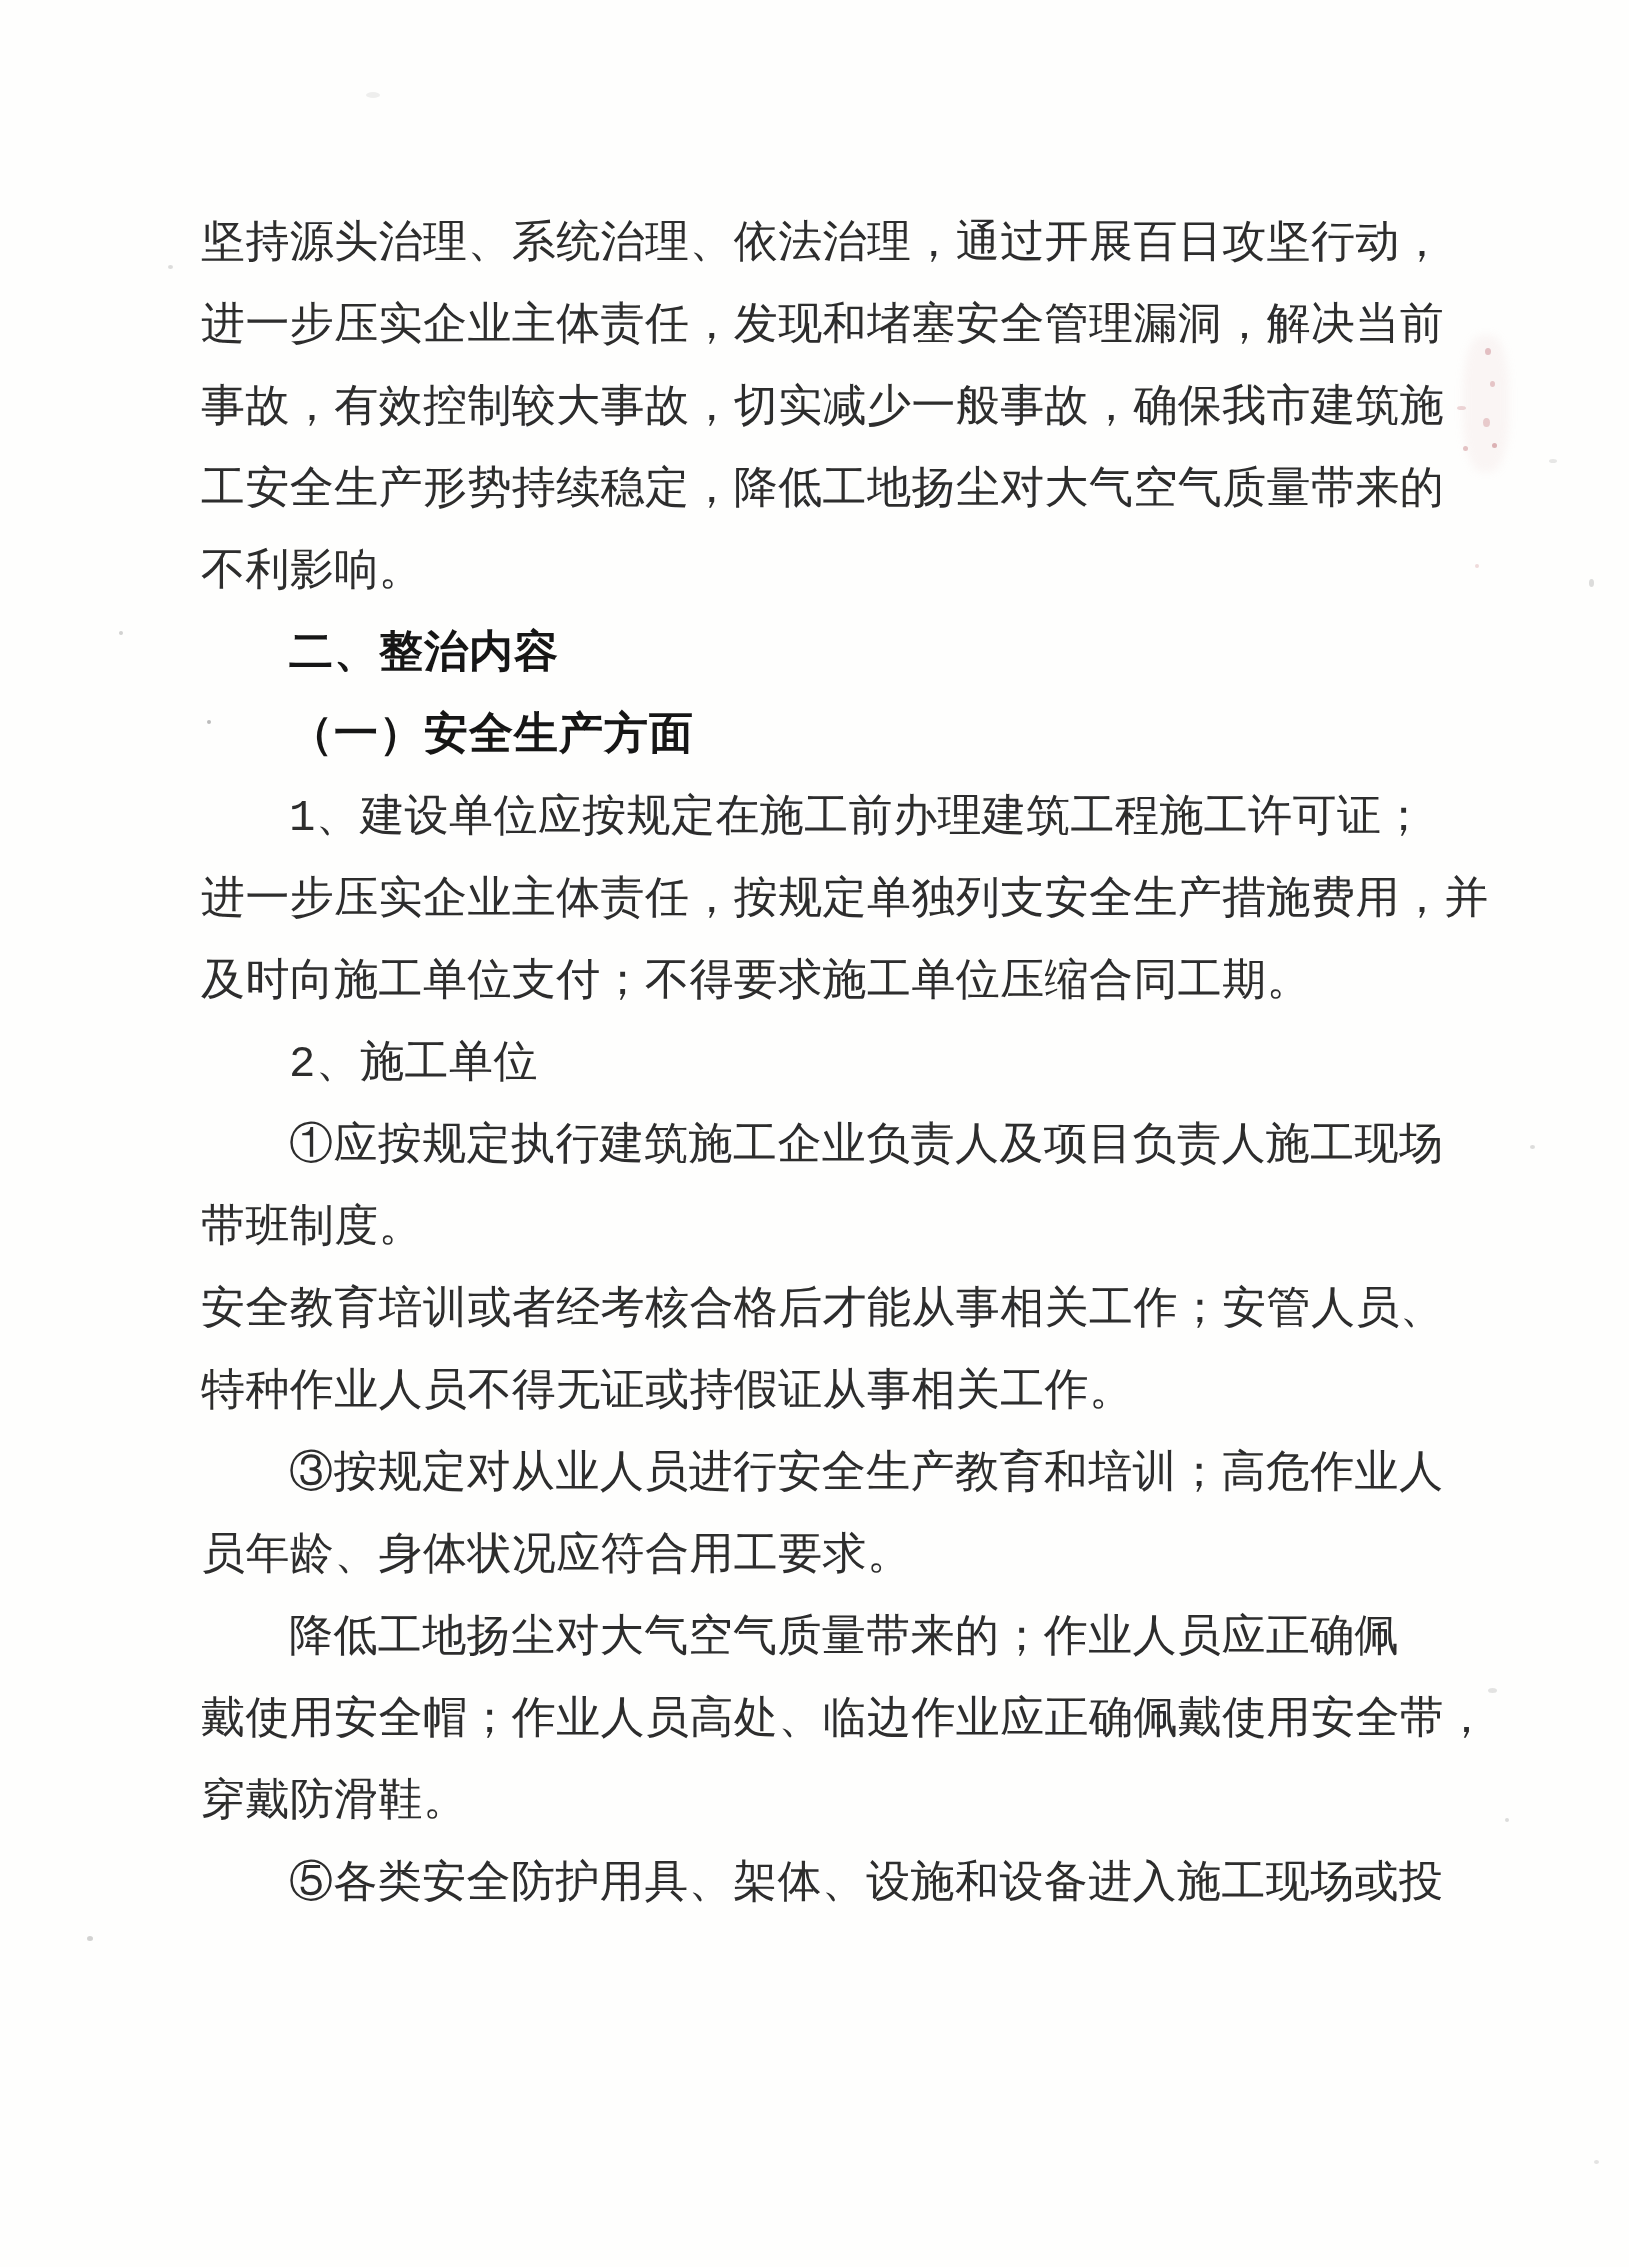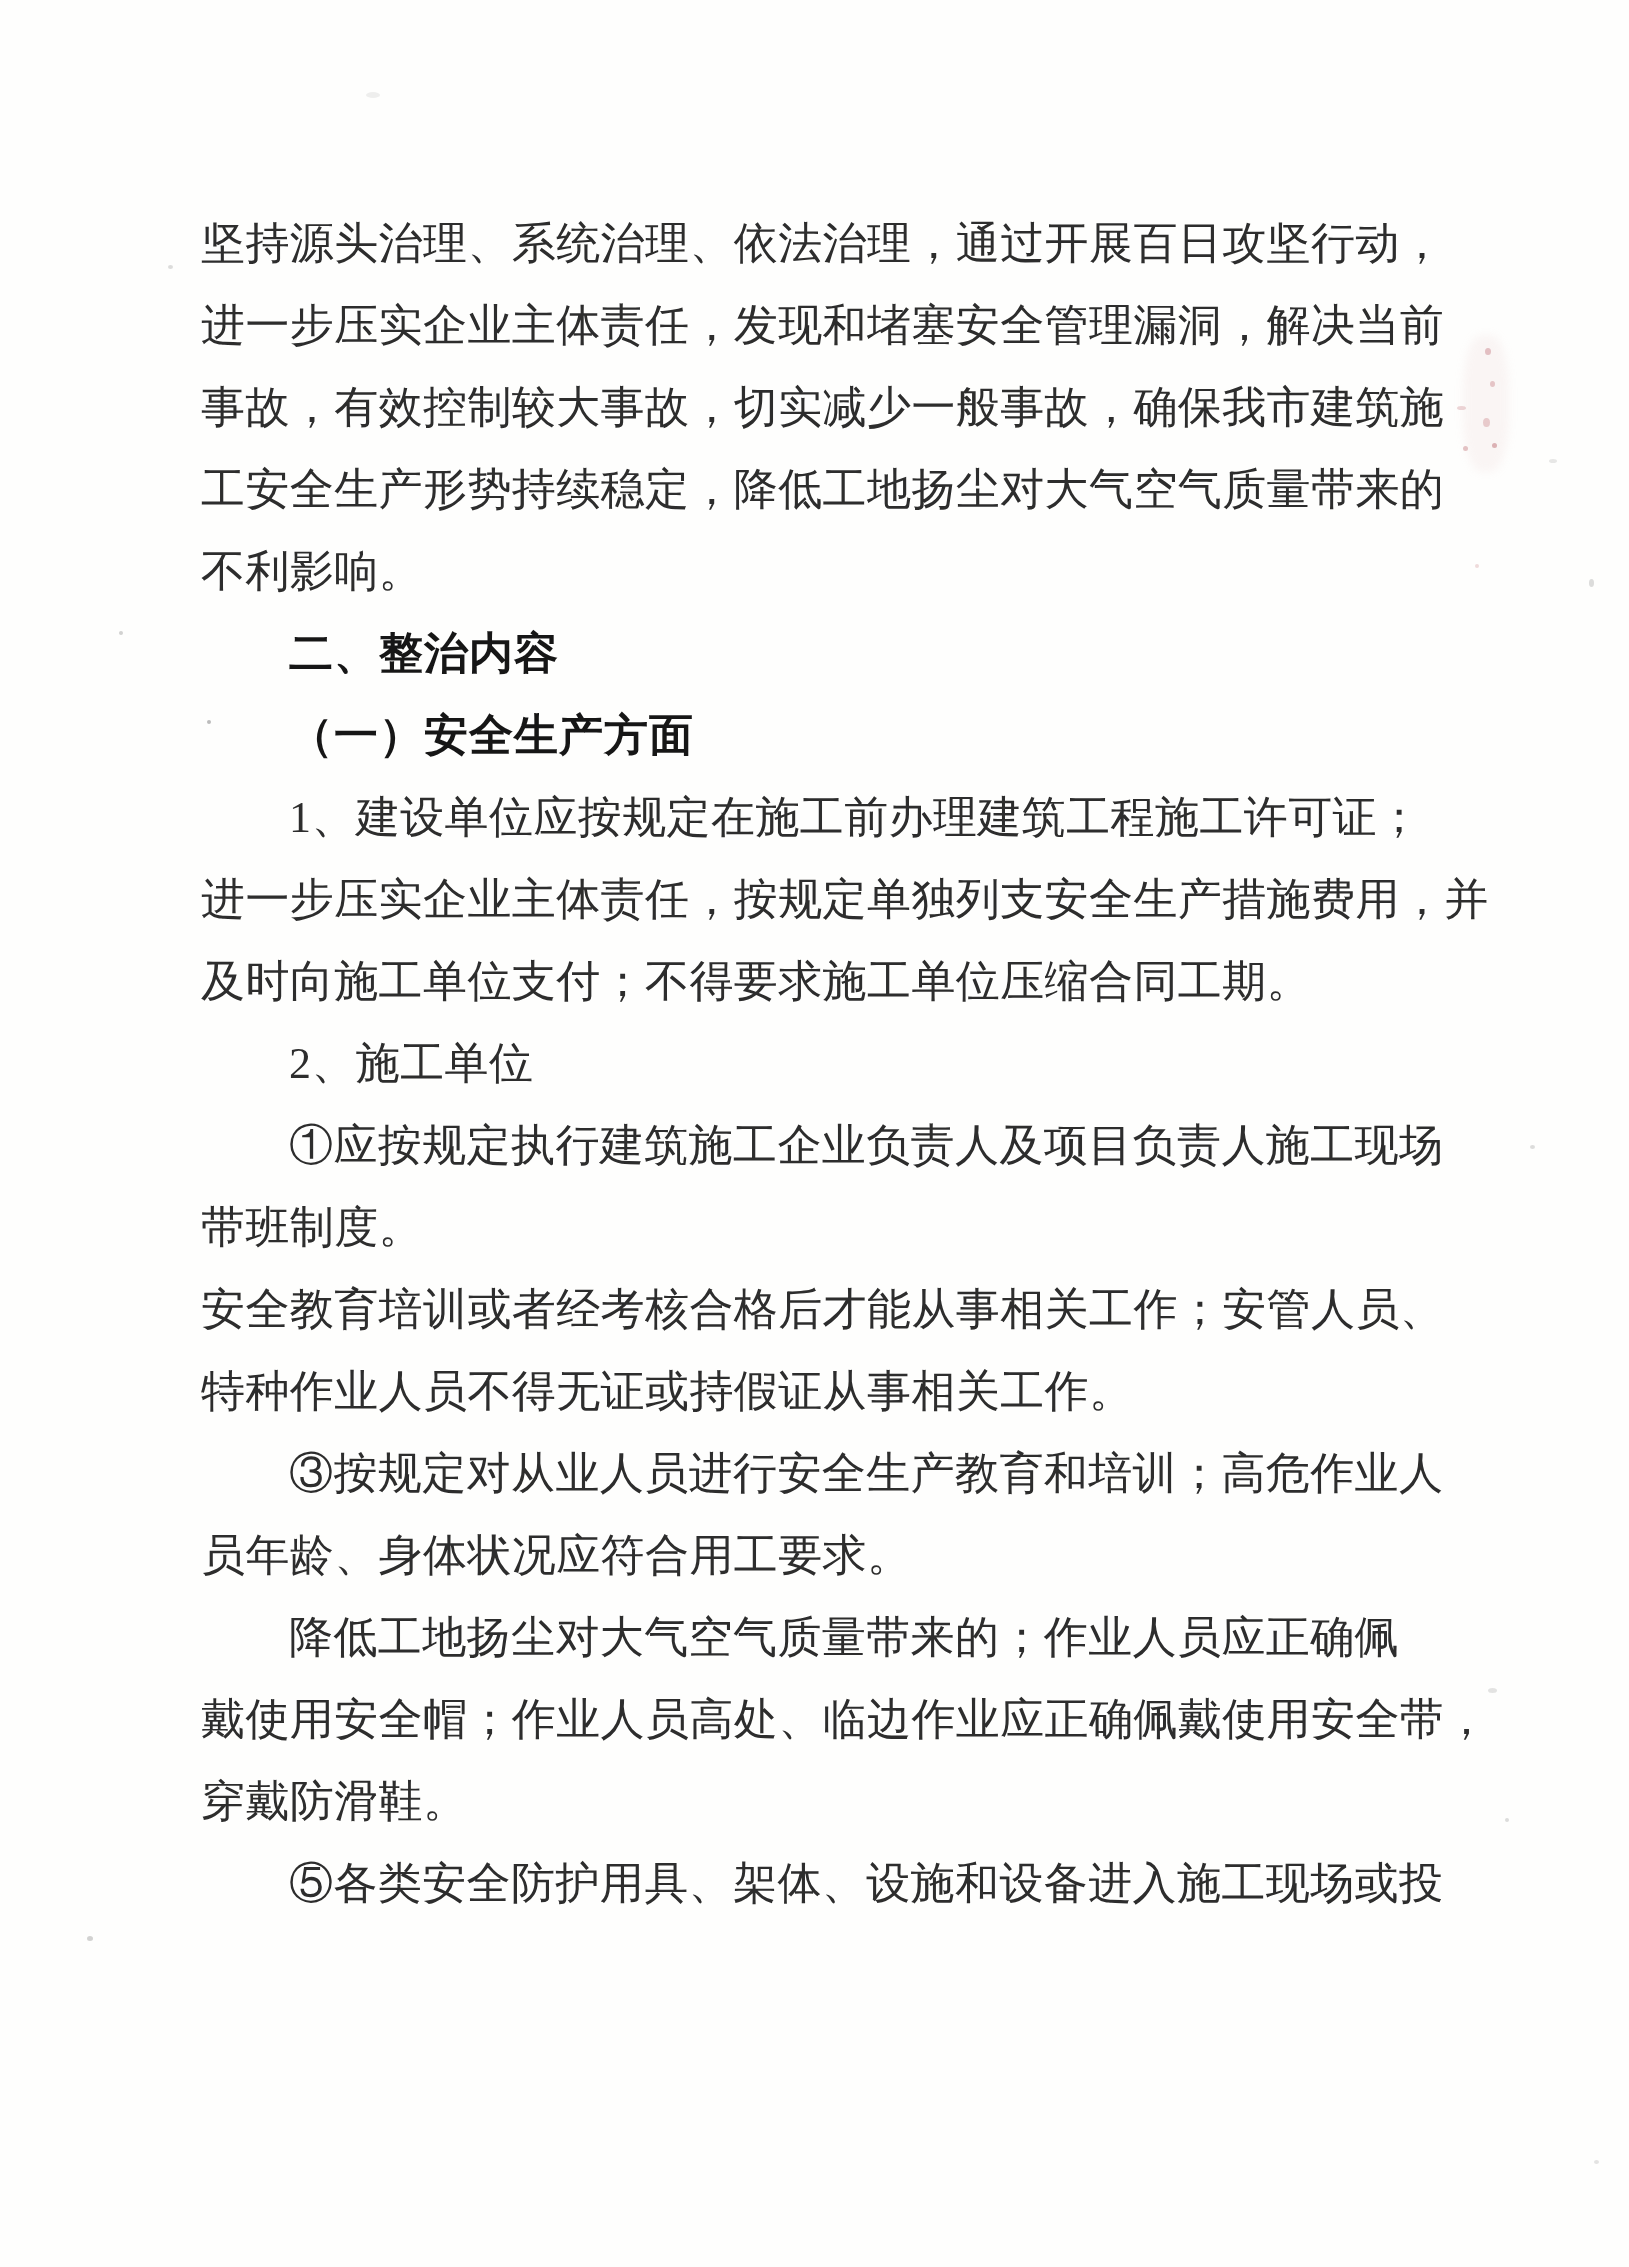--- a/index.html
+++ b/index.html
@@ -18,24 +18,25 @@
     width: 1317px;
   }
   .ln {
     height: 82px;
     line-height: 82px;
     font-size: 44px;
     letter-spacing: 0.4px;
     color: #2d2d2d;
     white-space: nowrap;
     text-rendering: optimizeLegibility;
+    font-family: Liberation Mono, monospace;
   }
   .ind { padding-left: 88px; }
   .heading {
-    font-family: Liberation Serif, serif;
+    font-family: Liberation Mono, monospace;
     font-weight: 700;
     color: #161616;
     letter-spacing: 1px;
   }
   .sp {
     position: absolute;
     border-radius: 50%;
     pointer-events: none;
   }
   .wash {

